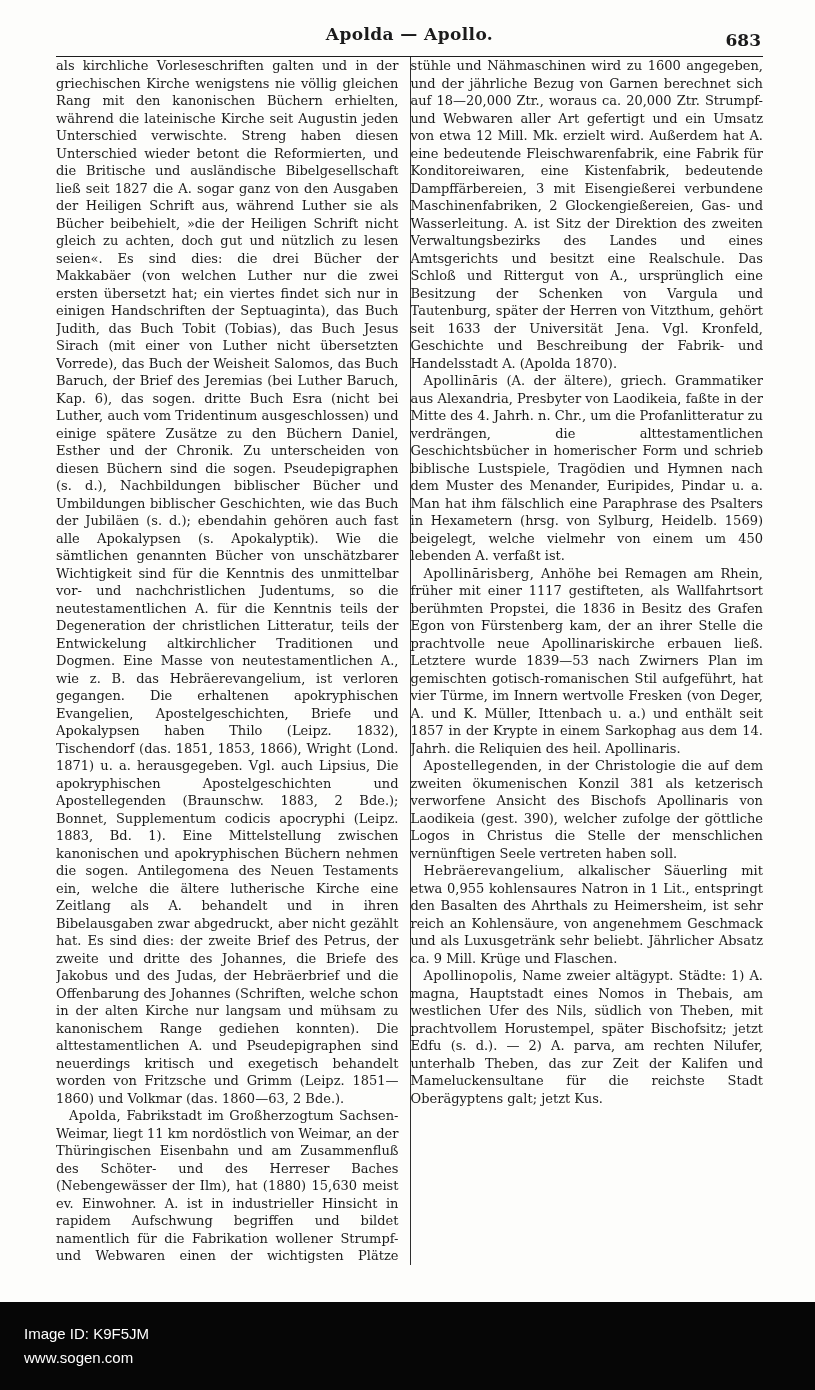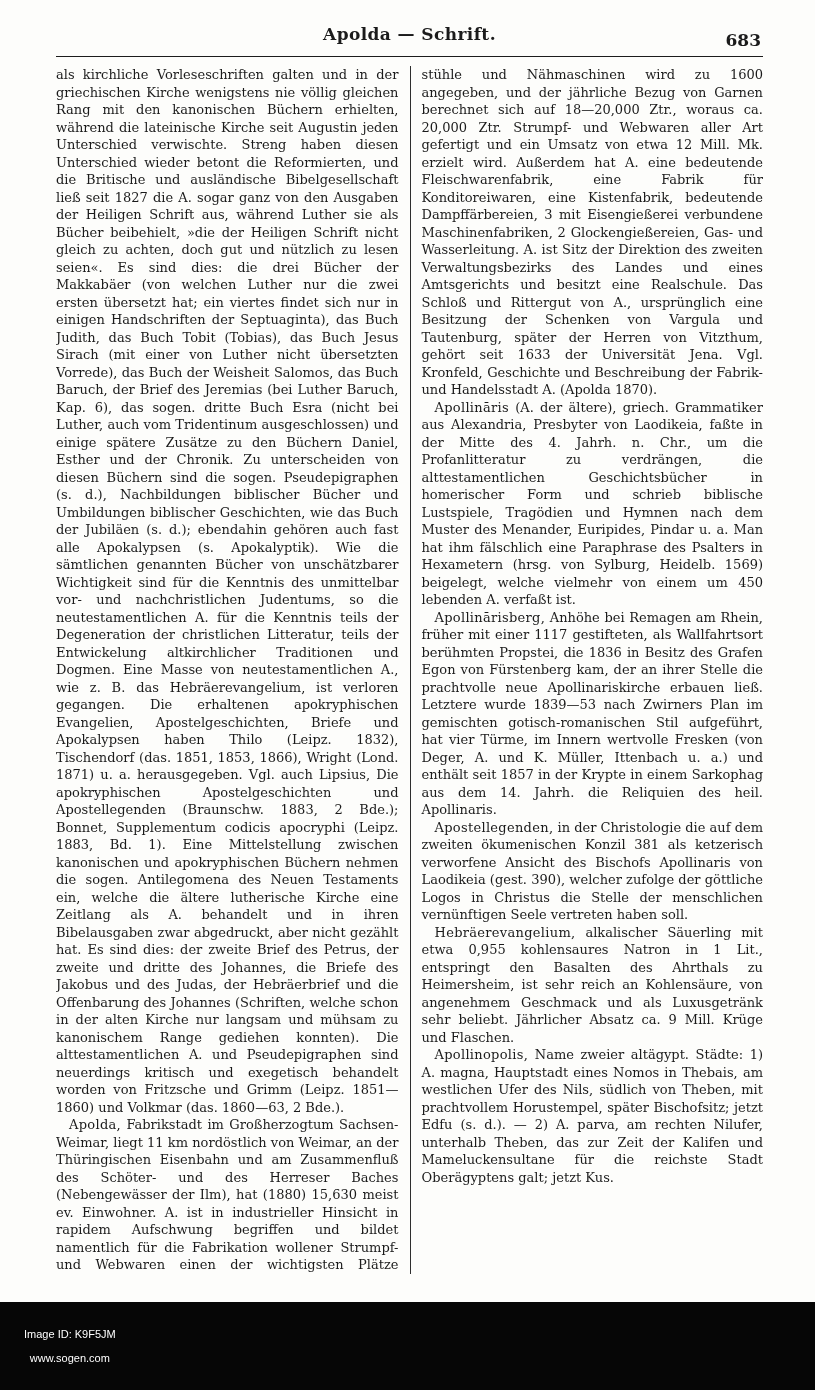--- a/index.html
+++ b/index.html
@@ -32,31 +32,30 @@
     font-size: 17px;
     font-weight: bold;
   }
   .rule {
     border: none;
     border-top: 1.6px solid #1c1c1c;
     margin: 6px 0 0 0;
   }
   .columns {
     display: flex;
-    margin-top: 9px;
     height: 1208px;
     overflow: hidden;
   }
   .col {
     width: 50%;
     box-sizing: border-box;
     overflow: hidden;
   }
   .col-left  { padding-right: 11px; }
-  .col-right { border-left: 1px solid #2e2e2e; padding-left: 11px; }
+  .col-right { border-left: 1px solid #2e2e2e; }
   p.para {
     margin: 0;
     text-align: justify;
     font-size: 13px;
     line-height: 17.5px;
     hyphens: auto;
   }
   p.para.entry { text-indent: 13px; }
   p.para b { font-weight: normal; letter-spacing: 0.3px; }
   .footer-bar {
@@ -71,35 +70,35 @@
     box-sizing: border-box;
   }
   .brand {
     color: #ffffff;
     font-family: "Liberation Sans", sans-serif;
     font-weight: bold;
     font-size: 38px;
     letter-spacing: 1px;
   }
   .footer-meta {
-    text-align: center;
+    text-align: left;
     color: #ffffff;
     font-family: "Liberation Sans", sans-serif;
-    font-size: 11px;
+    font-size: 15px;
     line-height: 24px;
   }
 </style>
 </head>
 <body>
 
 <div class="page">
   <div class="scan">
 
     <div class="header-row">
-      <div class="header-title">Apolda — Schrift.</div>
+      <div class="header-title">Apolda — Apollo.</div>
       <div class="page-number">683</div>
     </div>
 
     <hr class="rule">
 
     <div class="columns">
       <div class="col col-left">
           <p class="para">als kirchliche Vorleseschriften galten und in der griechischen Kirche wenigstens nie völlig gleichen Rang mit den kanonischen Büchern erhielten, während die lateinische Kirche seit Augustin jeden Unterschied verwischte. Streng haben diesen Unterschied wieder betont die Reformierten, und die Britische und ausländische Bibelgesellschaft ließ seit 1827 die A. sogar ganz von den Ausgaben der Heiligen Schrift aus, während Luther sie als Bücher beibehielt, »die der Heiligen Schrift nicht gleich zu achten, doch gut und nützlich zu lesen seien«. Es sind dies: die drei Bücher der Makkabäer (von welchen Luther nur die zwei ersten übersetzt hat; ein viertes findet sich nur in einigen Handschriften der Septuaginta), das Buch Judith, das Buch Tobit (Tobias), das Buch Jesus Sirach (mit einer von Luther nicht übersetzten Vorrede), das Buch der Weisheit Salomos, das Buch Baruch, der Brief des Jeremias (bei Luther Baruch, Kap. 6), das sogen. dritte Buch Esra (nicht bei Luther, auch vom Tridentinum ausgeschlossen) und einige spätere Zusätze zu den Büchern Daniel, Esther und der Chronik. Zu unterscheiden von diesen Büchern sind die sogen. Pseudepigraphen (s. d.), Nachbildungen biblischer Bücher und Umbildungen biblischer Geschichten, wie das Buch der Jubiläen (s. d.); ebendahin gehören auch fast alle Apokalypsen (s. Apokalyptik). Wie die sämtlichen genannten Bücher von unschätzbarer Wichtigkeit sind für die Kenntnis des unmittelbar vor- und nachchristlichen Judentums, so die neutestamentlichen A. für die Kenntnis teils der Degeneration der christlichen Litteratur, teils der Entwickelung altkirchlicher Traditionen und Dogmen. Eine Masse von neutestamentlichen A., wie z. B. das Hebräerevangelium, ist verloren gegangen. Die erhaltenen apokryphischen Evangelien, Apostelgeschichten, Briefe und Apokalypsen haben Thilo (Leipz. 1832), Tischendorf (das. 1851, 1853, 1866), Wright (Lond. 1871) u. a. herausgegeben. Vgl. auch Lipsius, Die apokryphischen Apostelgeschichten und Apostellegenden (Braunschw. 1883, 2 Bde.); Bonnet, Supplementum codicis apocryphi (Leipz. 1883, Bd. 1). Eine Mittelstellung zwischen kanonischen und apokryphischen Büchern nehmen die sogen. Antilegomena des Neuen Testaments ein, welche die ältere lutherische Kirche eine Zeitlang als A. behandelt und in ihren Bibelausgaben zwar abgedruckt, aber nicht gezählt hat. Es sind dies: der zweite Brief des Petrus, der zweite und dritte des Johannes, die Briefe des Jakobus und des Judas, der Hebräerbrief und die Offenbarung des Johannes (Schriften, welche schon in der alten Kirche nur langsam und mühsam zu kanonischem Range gediehen konnten). Die alttestamentlichen A. und Pseudepigraphen sind neuerdings kritisch und exegetisch behandelt worden von Fritzsche und Grimm (Leipz. 1851—1860) und Volkmar (das. 1860—63, 2 Bde.).</p>
           <p class="para entry"><b>Apolda,</b> Fabrikstadt im Großherzogtum Sachsen-Weimar, liegt 11 km nordöstlich von Weimar, an der Thüringischen Eisenbahn und am Zusammenfluß des Schöter- und des Herreser Baches (Nebengewässer der Ilm), hat (1880) 15,630 meist ev. Einwohner. A. ist in industrieller Hinsicht in rapidem Aufschwung begriffen und bildet namentlich für die Fabrikation wollener Strumpf- und Webwaren einen der wichtigsten Plätze Deutschlands. Dieselbe wird teils in großartigen Fabrikgebäuden (in den größern Etablissements von Chr. Zimmermann u. Sohn, Miltsch, Spör u. Francke mit Dampf), teils durch Handarbeit betrieben und beschäftigt etwa 7000 Arbeiter und Arbeiterinnen in und bei A. Die Zahl der arbeitenden Web- und Wirkstühle aller Art, Posamentier-</p>
         </div>

